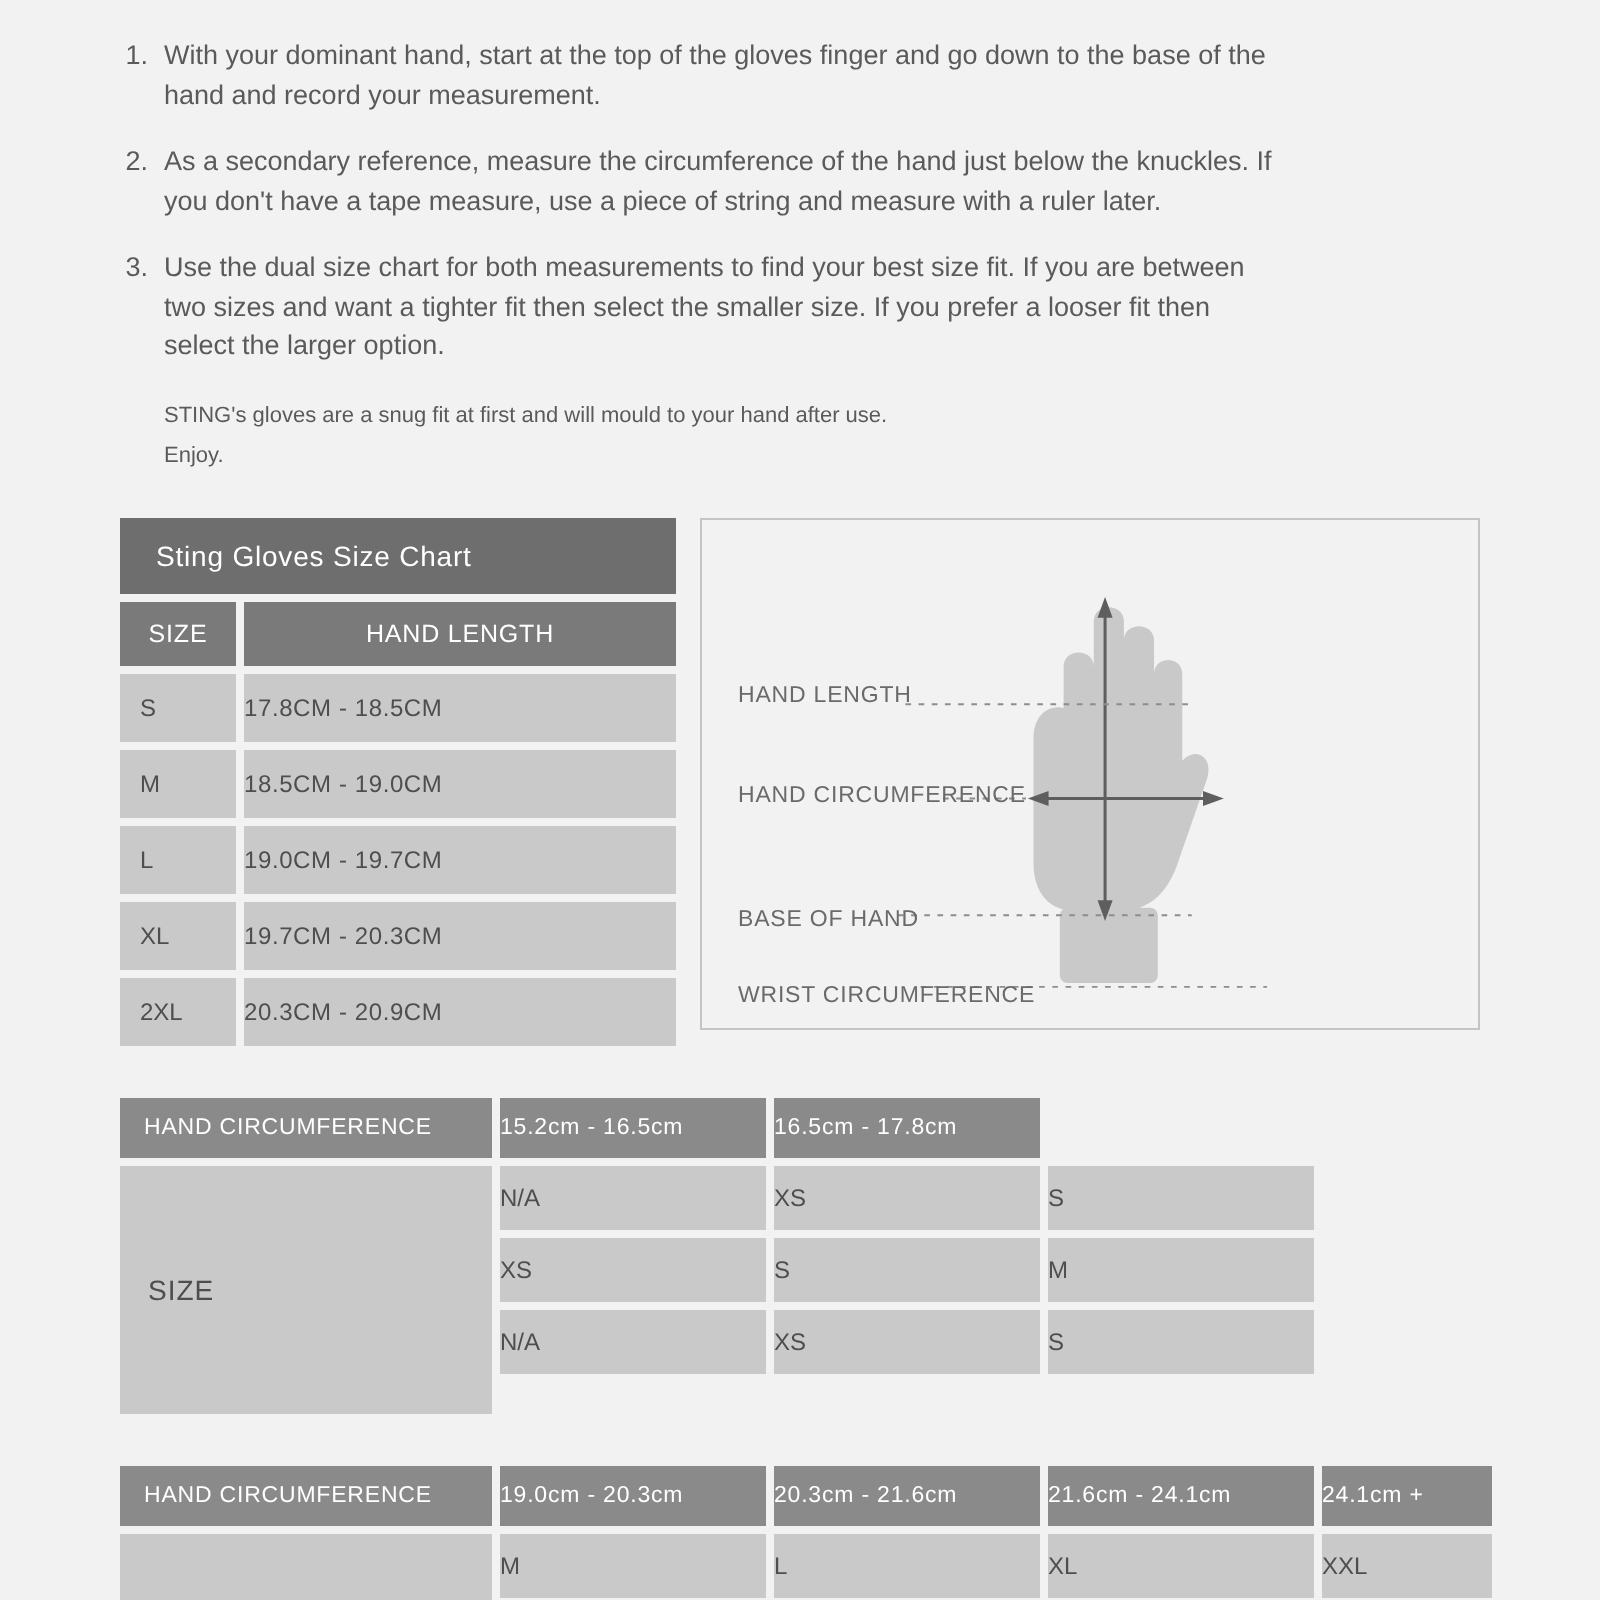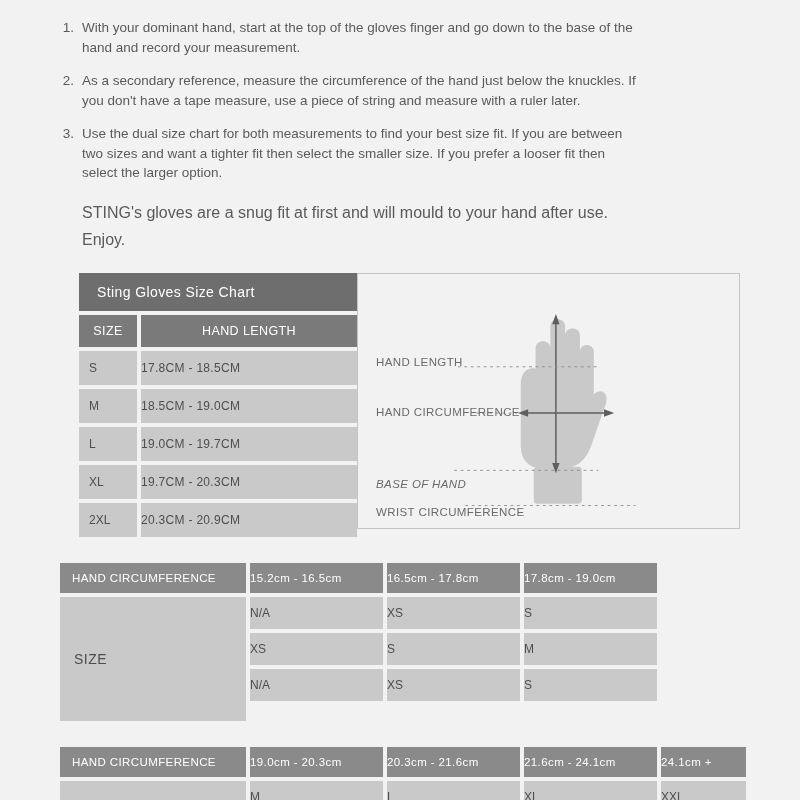--- a/index.html
+++ b/index.html
@@ -31,31 +31,32 @@
   .inst-num {
     width: 22px;
     flex: 0 0 22px;
     text-align: right;
     padding-right: 8px;
     color: #5a5a5a;
   }
   .inst-text { flex: 1 1 auto; max-width: 555px; }
 
   .para {
-    font-size: 16px;
+    font-size: 11px;
     line-height: 1.45;
     color: #5a5a5a;
     margin: 18px 0 0 22px;
   }
   .para.small-gap { margin-top: 4px; }
 
   
   .charts-row {
     display: flex;
-    margin: 22px 60px 0 79px;
+    margin: 22px 60px 0 60px;
+    gap: 12px;
   }
   .size-chart {
     width: 278px;
     flex: 0 0 278px;
   }
   .sc-title {
     background: #6e6e6e;
     color: #ffffff;
     font-size: 14px;
     padding: 11px 0 11px 18px;
@@ -248,31 +249,30 @@
 
         <g stroke="#8d8d8d" stroke-width="1" stroke-dasharray="3,4">
           <line x1="108" y1="90" x2="260" y2="90"></line>
           <line x1="128" y1="140" x2="172" y2="140"></line>
           <line x1="104" y1="202" x2="260" y2="202"></line>
           <line x1="116" y1="240" x2="300" y2="240"></line>
         </g>
       </svg>
       <div class="hp-label" style="left:18px; top:82px;">HAND LENGTH</div>
       <div class="hp-label" style="left:18px; top:132px;">HAND CIRCUMFERENCE</div>
-      <div class="hp-label" style="left:18px; top:204px;font-style:italic;">BASE OF HAND</div>
+      <div class="hp-label" style="left:18px; top:194px;">BASE OF HAND</div>
       <div class="hp-label" style="left:18px; top:232px;">WRIST CIRCUMFERENCE</div>
     </div>
   </div>
 
   <div class="circ-table">
     <div class="ct-row ct-head">
       <div class="ct-cell left t1-c0">HAND CIRCUMFERENCE</div>
       <div class="ct-cell t1-c">15.2cm - 16.5cm</div>
       <div class="ct-cell t1-c">16.5cm - 17.8cm</div>
-      <div class="ct-cell t1-c">17.8cm - 19.0cm</div>
     </div>
     <div class="ct-body">
       <div class="ct-left-label t1-c0" style="height:124px;">SIZE</div>
       <div class="ct-body-rows">
         <div class="ct-row">
           <div class="ct-cell t1-c">N/A</div>
           <div class="ct-cell t1-c">XS</div>
           <div class="ct-cell t1-c">S</div>
         </div>
         <div class="ct-row">

